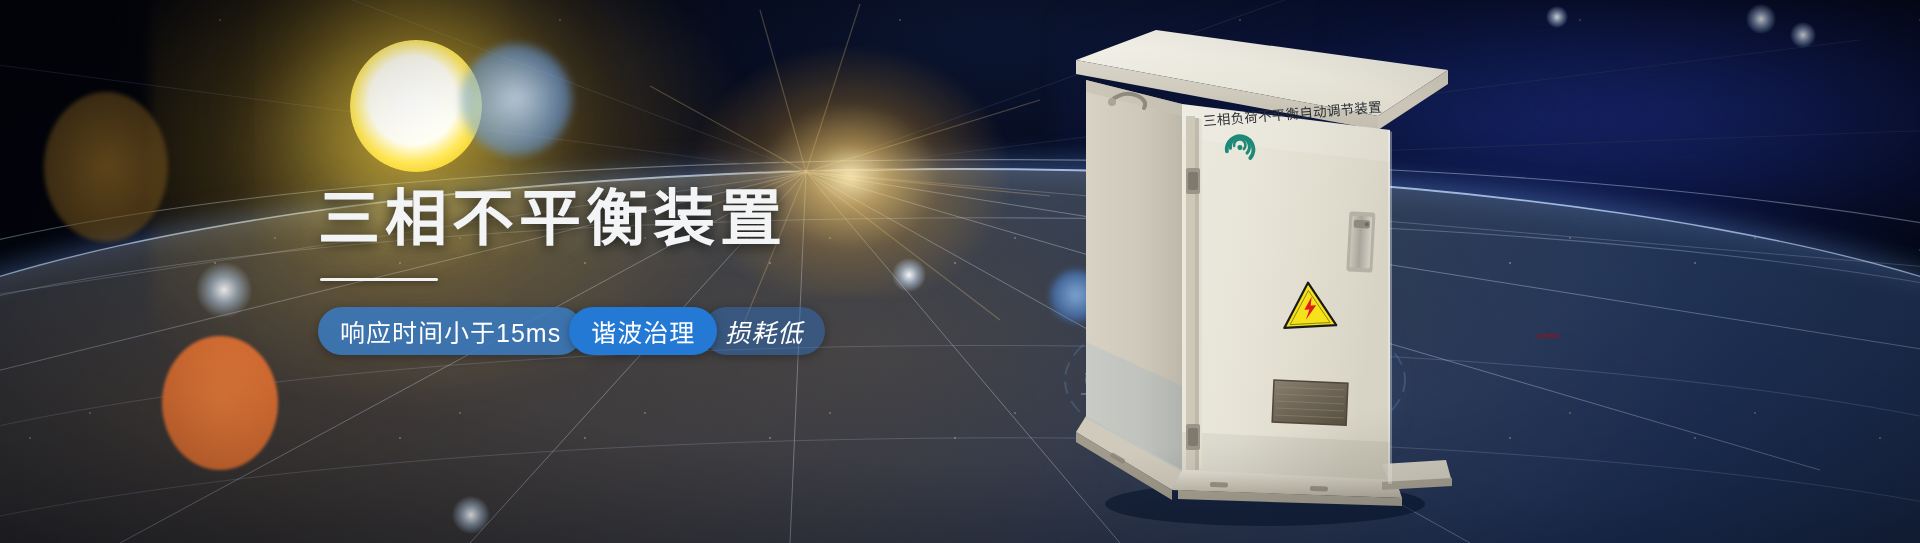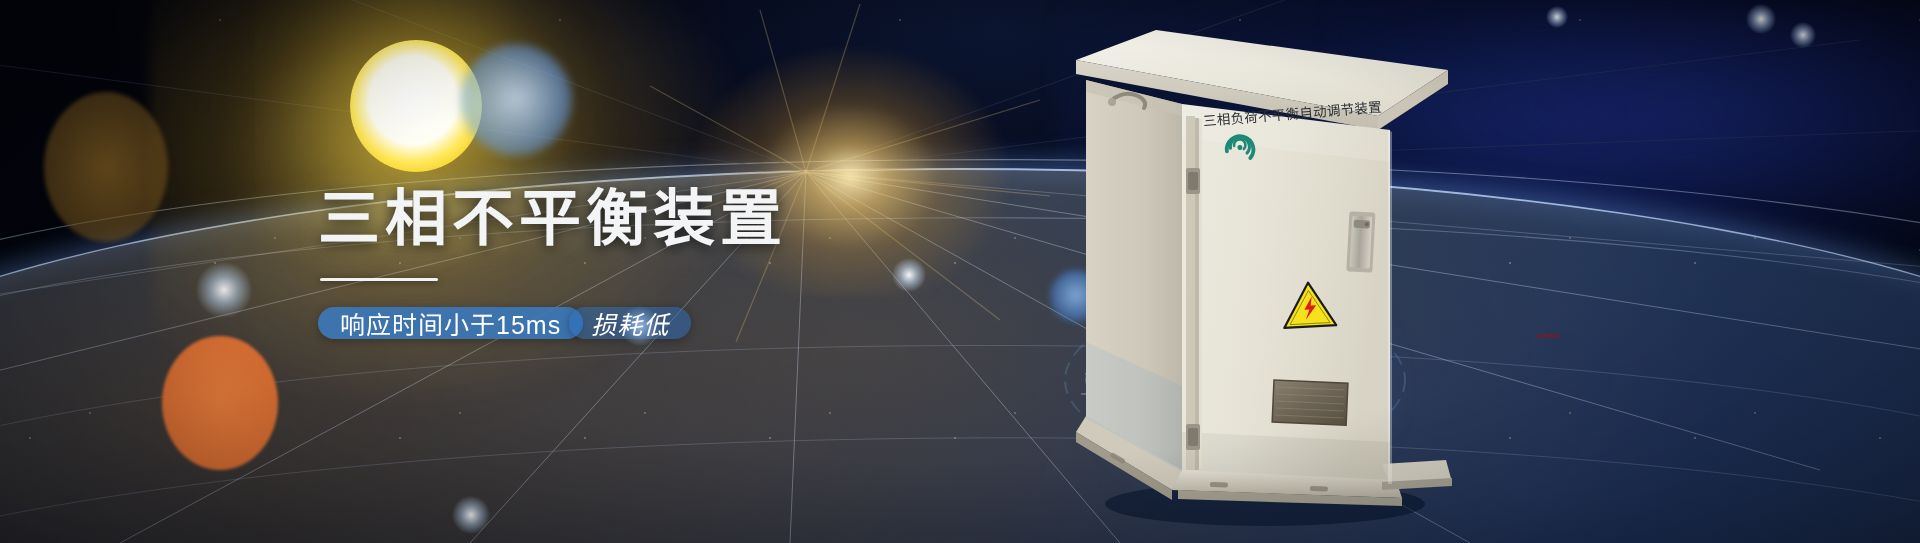--- a/index.html
+++ b/index.html
@@ -137,21 +137,21 @@
     white-space:nowrap;
   }
   .rule{
     width:118px;height:3px;margin:26px 0 0 2px;
     background:#f0f2f4;border-radius:2px;
     box-shadow:0 1px 6px rgba(0,0,0,.55);
   }
   .tags{display:flex;align-items:center;gap:0;margin-top:26px;}
   .tag{
     display:inline-flex;align-items:center;justify-content:center;
-    height:32px;padding:0 22px;
+    height:32px;padding:8px 22px;
     border-radius:24px;
     color:#ffffff;font-size:25px;letter-spacing:1px;
     white-space:nowrap;
     box-shadow:0 2px 10px rgba(0,0,0,.30);
   }
   .tag--1{background:rgba(58,122,190,.88);margin-right:-14px;position:relative;z-index:1;}
   .tag--2{background:#2379d4;position:relative;z-index:3;margin-right:-14px;}
   .tag--3{background:rgba(45,110,190,.48);position:relative;z-index:2;font-style:italic;}
 
   
@@ -427,18 +427,19 @@
 
   <div class="warn-text">有电危险</div>
 
   <div class="copy">
     <h1 class="headline">三相不平衡装置</h1>
 
     <div class="rule"></div>
 
     <div class="tags">
       <span class="tag tag--1">响应时间小于15ms</span>
+      <span class="tag tag--2">谐波治理</span>
       <span class="tag tag--3">损耗低</span>
     </div>
   </div>
 
   <div class="vignette"></div>
 </div>
 
 </body></html>

